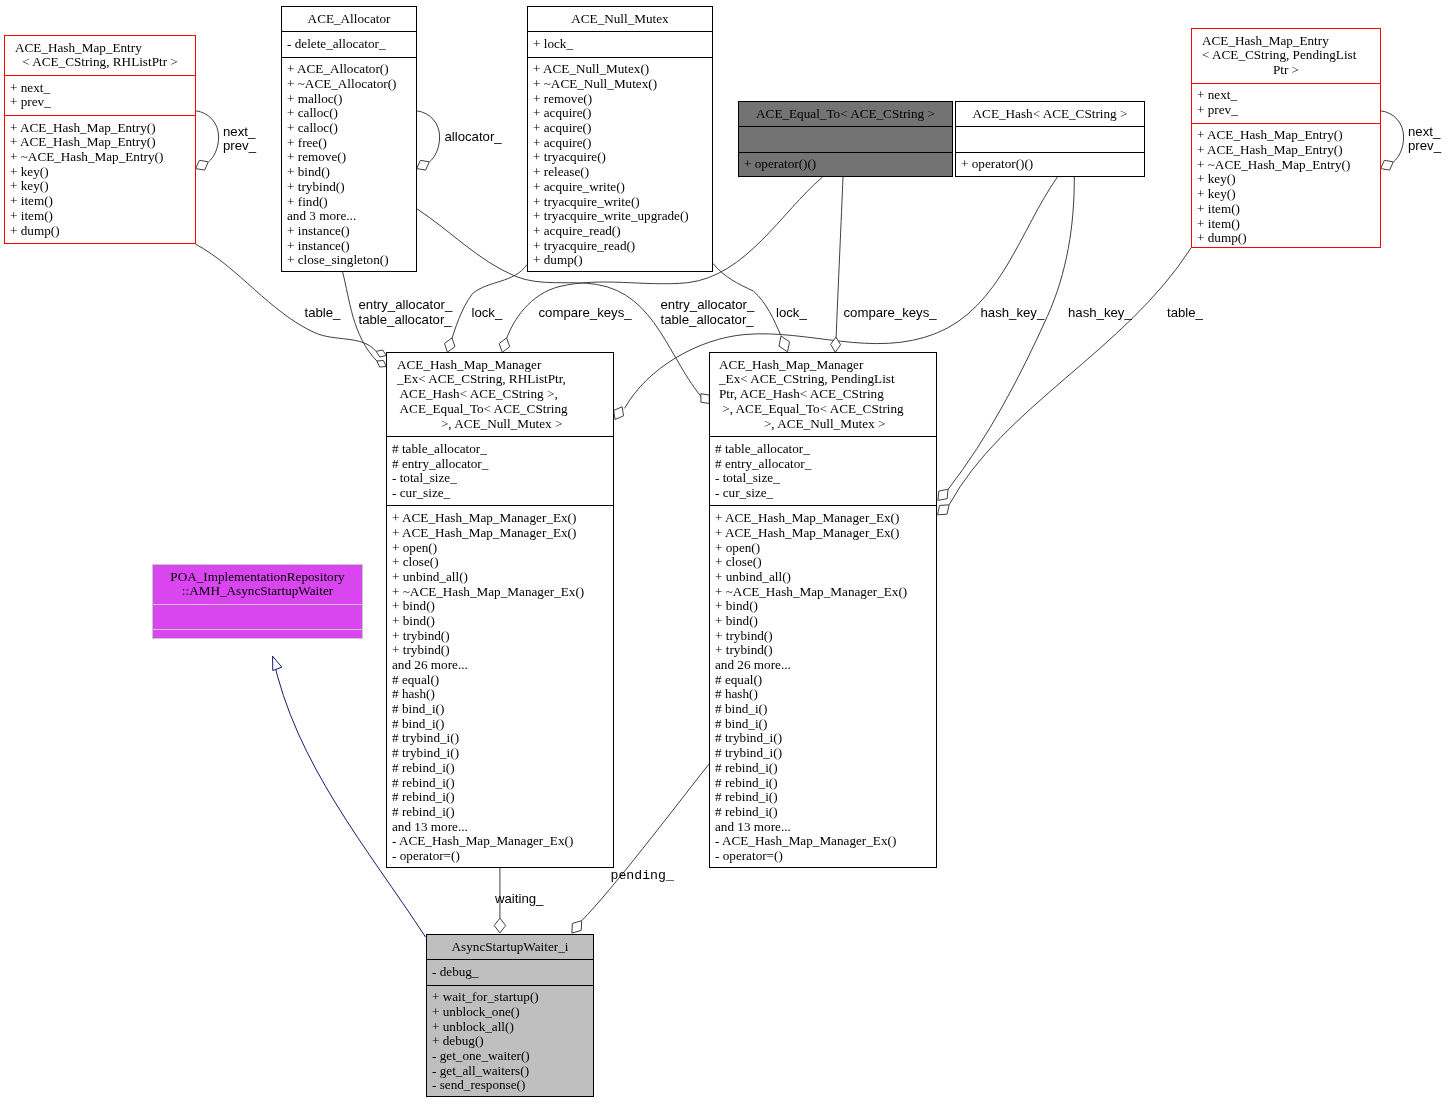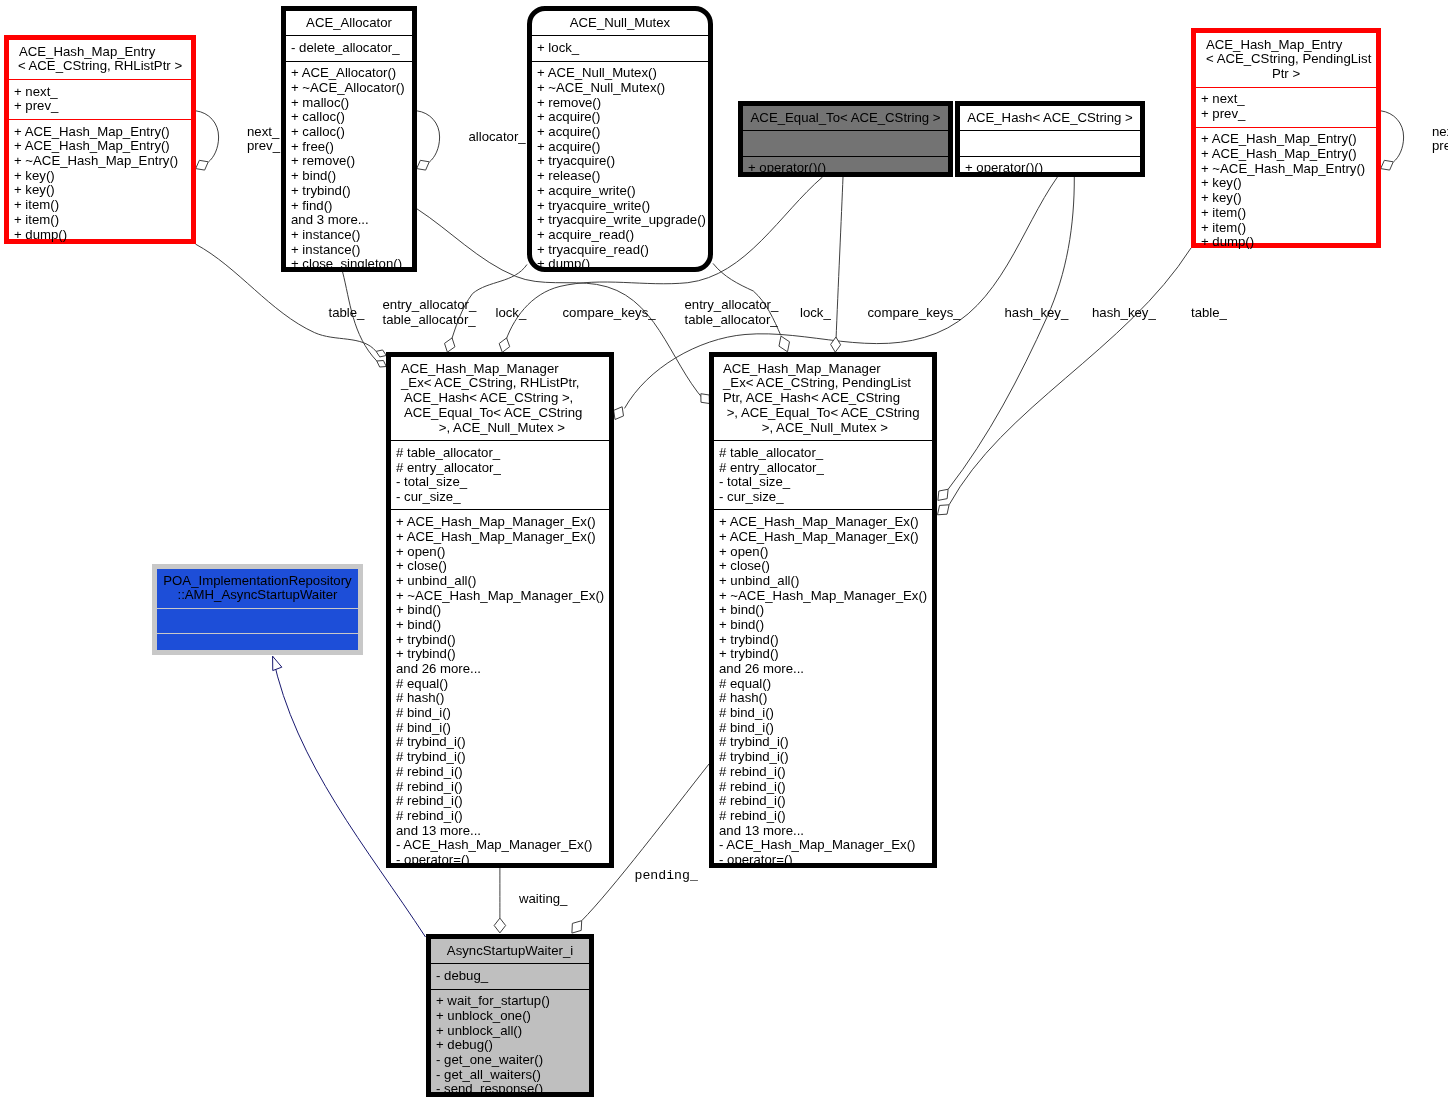--- a/index.html
+++ b/index.html
@@ -1,29 +1,29 @@
 <!DOCTYPE html>
 <html><head>
 <meta charset="utf-8">
 <title>AsyncStartupWaiter_i Collaboration Diagram</title>
 <style>
   html,body{margin:0;padding:0;background:#ffffff;}
   #canvas{position:relative;width:1448px;height:1104px;overflow:hidden;background:#ffffff;
           font-family:"Liberation Sans","DejaVu Sans",sans-serif;
           font-size:13.2px;color:#000000;}
   svg.edges{position:absolute;left:0;top:0;width:1448px;height:1104px;pointer-events:none;z-index:1;}
-  .node{position:absolute;box-sizing:border-box;border:5px solid #701a75;background:#fff;z-index:2;}
+  .node{position:absolute;box-sizing:border-box;border:1px solid #701a75;background:#fff;z-index:2;font-family:Liberation Serif, serif;}
   .sec{border-top:1px solid var(--div,#000);}
   .ln{white-space:pre;line-height:14.7px;height:14.7px;}
   .title .ln{text-align:center;}
   .title .lft{text-align:left;}
   .sec .ln{text-align:left;padding-left:5px;}
   .pad{padding-top:4.8px;padding-bottom:4.8px;}
   .elabel{position:absolute;z-index:3;color:#000;}
-  .elabel .ln{text-align:left;margin-left:24px;}
+  .elabel .ln{text-align:left;}
 </style>
 </head>
 <body>
 
 <div id="canvas">
   <svg class="edges" viewBox="0 0 1448 1104">
     <path d="M195.7,110.8 C209,112.5 218.6,123.0 218.6,137.0 C218.6,148.5 213.8,157.5 208.6,161.8" fill="none" stroke="#404040" stroke-width="1"></path>
     <polygon points="195.70,168.60 199.35,160.32 208.28,161.80 204.63,170.08" fill="#ffffff" stroke="#404040" stroke-width="1"></polygon>
     <path d="M416.7,110.8 C430,112.5 439.6,123.0 439.6,137.0 C439.6,148.5 434.8,157.5 429.6,161.8" fill="none" stroke="#404040" stroke-width="1"></path>
     <polygon points="416.70,168.60 420.35,160.32 429.28,161.80 425.63,170.08" fill="#ffffff" stroke="#404040" stroke-width="1"></polygon>
@@ -93,21 +93,21 @@
       <div class="ln">+ remove()</div>
       <div class="ln">+ bind()</div>
       <div class="ln">+ trybind()</div>
       <div class="ln">+ find()</div>
       <div class="ln">and 3 more...</div>
       <div class="ln">+ instance()</div>
       <div class="ln">+ instance()</div>
       <div class="ln">+ close_singleton()</div>
     </div>
   </div>
-  <div class="node" style="left:527px;top:6px;width:186px;height:266px;border-color:#000000;background:#ffffff;border-radius:18px;--div:#000000;">
+  <div class="node" style="left:527px;top:6px;width:186px;height:266px;border-color:#000000;background:#ffffff;--div:#000000;">
     <div class="title pad">
       <div class="ln">ACE_Null_Mutex</div>
     </div>
     <div class="sec pad">
       <div class="ln">+ lock_</div>
     </div>
     <div class="sec pad">
       <div class="ln">+ ACE_Null_Mutex()</div>
       <div class="ln">+ ~ACE_Null_Mutex()</div>
       <div class="ln">+ remove()</div>
@@ -242,21 +242,21 @@
       <div class="ln"># trybind_i()</div>
       <div class="ln"># rebind_i()</div>
       <div class="ln"># rebind_i()</div>
       <div class="ln"># rebind_i()</div>
       <div class="ln"># rebind_i()</div>
       <div class="ln">and 13 more...</div>
       <div class="ln">- ACE_Hash_Map_Manager_Ex()</div>
       <div class="ln">- operator=()</div>
     </div>
   </div>
-  <div class="node" style="left:152px;top:564px;width:211px;height:91px;border-color:#c8c8c8;background:#1d4ed8;--div:#c8c8c8;">
+  <div class="node" style="left:152px;top:564px;width:211px;height:75px;border-color:#c8c8c8;background:#d946ef;--div:#c8c8c8;">
     <div class="title pad">
       <div class="ln">POA_ImplementationRepository</div>
       <div class="ln">::AMH_AsyncStartupWaiter</div>
     </div>
     <div class="sec pad">
       <div class="ln"></div>
     </div>
     <div class="sec pad">
       <div class="ln"></div>
     </div>

